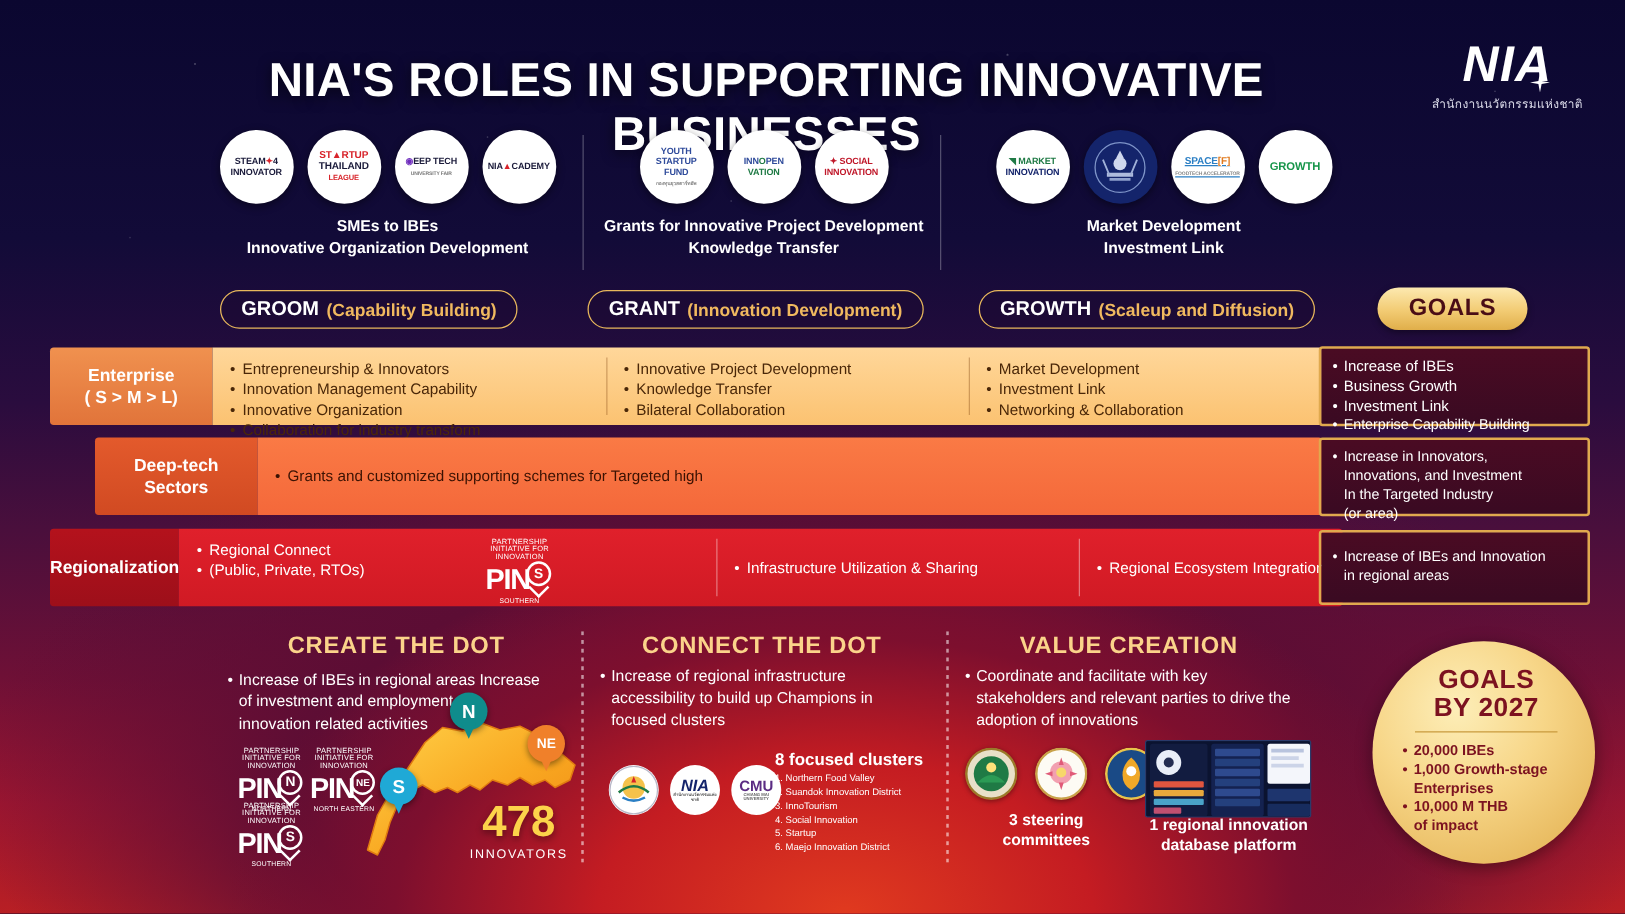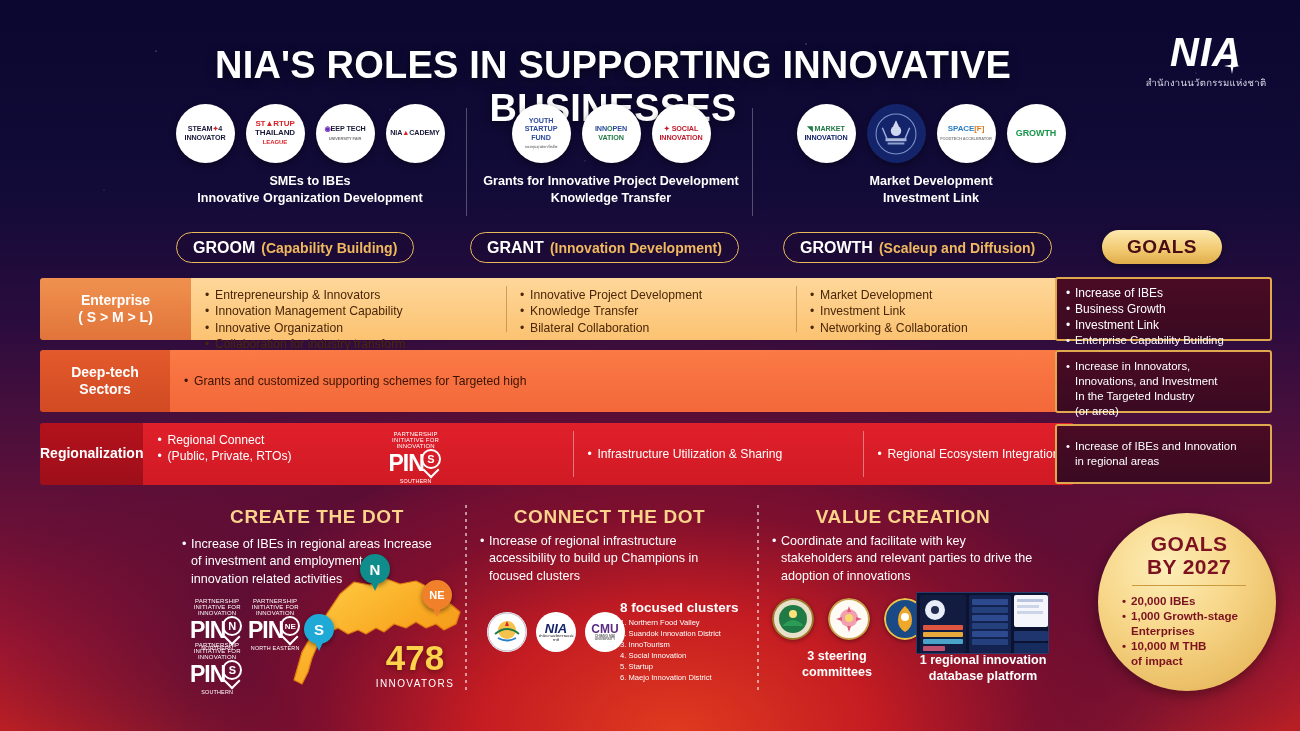--- a/index.html
+++ b/index.html
@@ -83,27 +83,27 @@
   .cell { padding:9px 14px 8px 14px; position:relative; }
   .cell + .cell::before {
     content:""; position:absolute; left:0; top:8px; bottom:8px; width:1px;
   }
   .bullets { list-style:none; }
   .bullets li { font-size:12.2px; line-height:1.34; position:relative; padding-left:10px; white-space:nowrap; }
   .bullets li::before { content:"•"; position:absolute; left:0; }
 
   
   .row1 { left:40px; top:278px; height:62px; }
-  .row1 .row-label { background:linear-gradient(180deg,#f0914f,#e1743a); width:151px; }
+  .row1 .row-label { background:linear-gradient(180deg,#f0914f,#e1743a); width:130px; }
   .row1 .row-body { background:linear-gradient(180deg,#ffd79a,#fbc271); }
   .row1 .cell + .cell::before { background:rgba(120,60,10,.35); }
   .row1 .bullets li { color:#4a2708; }
   
   .row2 { left:40px; top:350px; height:62px; }
-  .row2 .row-label { background:linear-gradient(180deg,#e35a2c,#d14a22); }
+  .row2 .row-label { background:linear-gradient(180deg,#e35a2c,#d14a22);margin-left:36px; }
   .row2 .row-body { background:linear-gradient(180deg,#fa7a45,#f4683a); }
   .row2 .bullets li { color:#3b1203; }
   
   .row3 { left:40px; top:423px; height:62px; }
   .row3 .row-label { background:linear-gradient(180deg,#b4121c,#9d0f1a); }
   .row3 .row-body { background:linear-gradient(180deg,#e0202b,#d01a24); }
   .row3 .cell + .cell::before { background:rgba(255,255,255,.4); }
   .row3 .bullets li { color:#ffffff; }
 
   
@@ -272,21 +272,21 @@
           <svg viewBox="0 0 40 40" width="42" height="42">
             <circle cx="20" cy="20" r="19" fill="#14246b" stroke="#7e94c8" stroke-width="1"></circle>
             <path d="M20 7 l3 6 h-6z" fill="#cfd8ee"></path>
             <circle cx="20" cy="17" r="5" fill="#cfd8ee"></circle>
             <path d="M10 24 h20 v3 h-20z" fill="#aebbdd"></path>
             <path d="M12 28 h16 v2 h-16z" fill="#8fa0cd"></path>
             <path d="M7 14 l5 12 M33 14 l-5 12" stroke="#9fb0d8" stroke-width="1.4"></path>
           </svg>
         </div>
         <div class="circ">
-          <div class="lbl" style="color:#2b7fc4; font-size:8px;">SPACE<span style="color:#e07a1f;">[F]</span><br><span style="font-size:4px;color:#888;">FOODTECH ACCELERATOR</span></div>
+          <div class="lbl" style="color:#2b7fc4; font-size:8px;text-decoration:underline;">SPACE<span style="color:#e07a1f;">[F]</span><br><span style="font-size:4px;color:#888;">FOODTECH ACCELERATOR</span></div>
         </div>
         <div class="circ">
           <div class="lbl" style="color:#17954a; font-size:9px;">GROWTH</div>
         </div>
       </div>
       <div class="grp-cap">
         <div>Market Development</div>
         <div>Investment Link</div>
       </div>
     </div>

